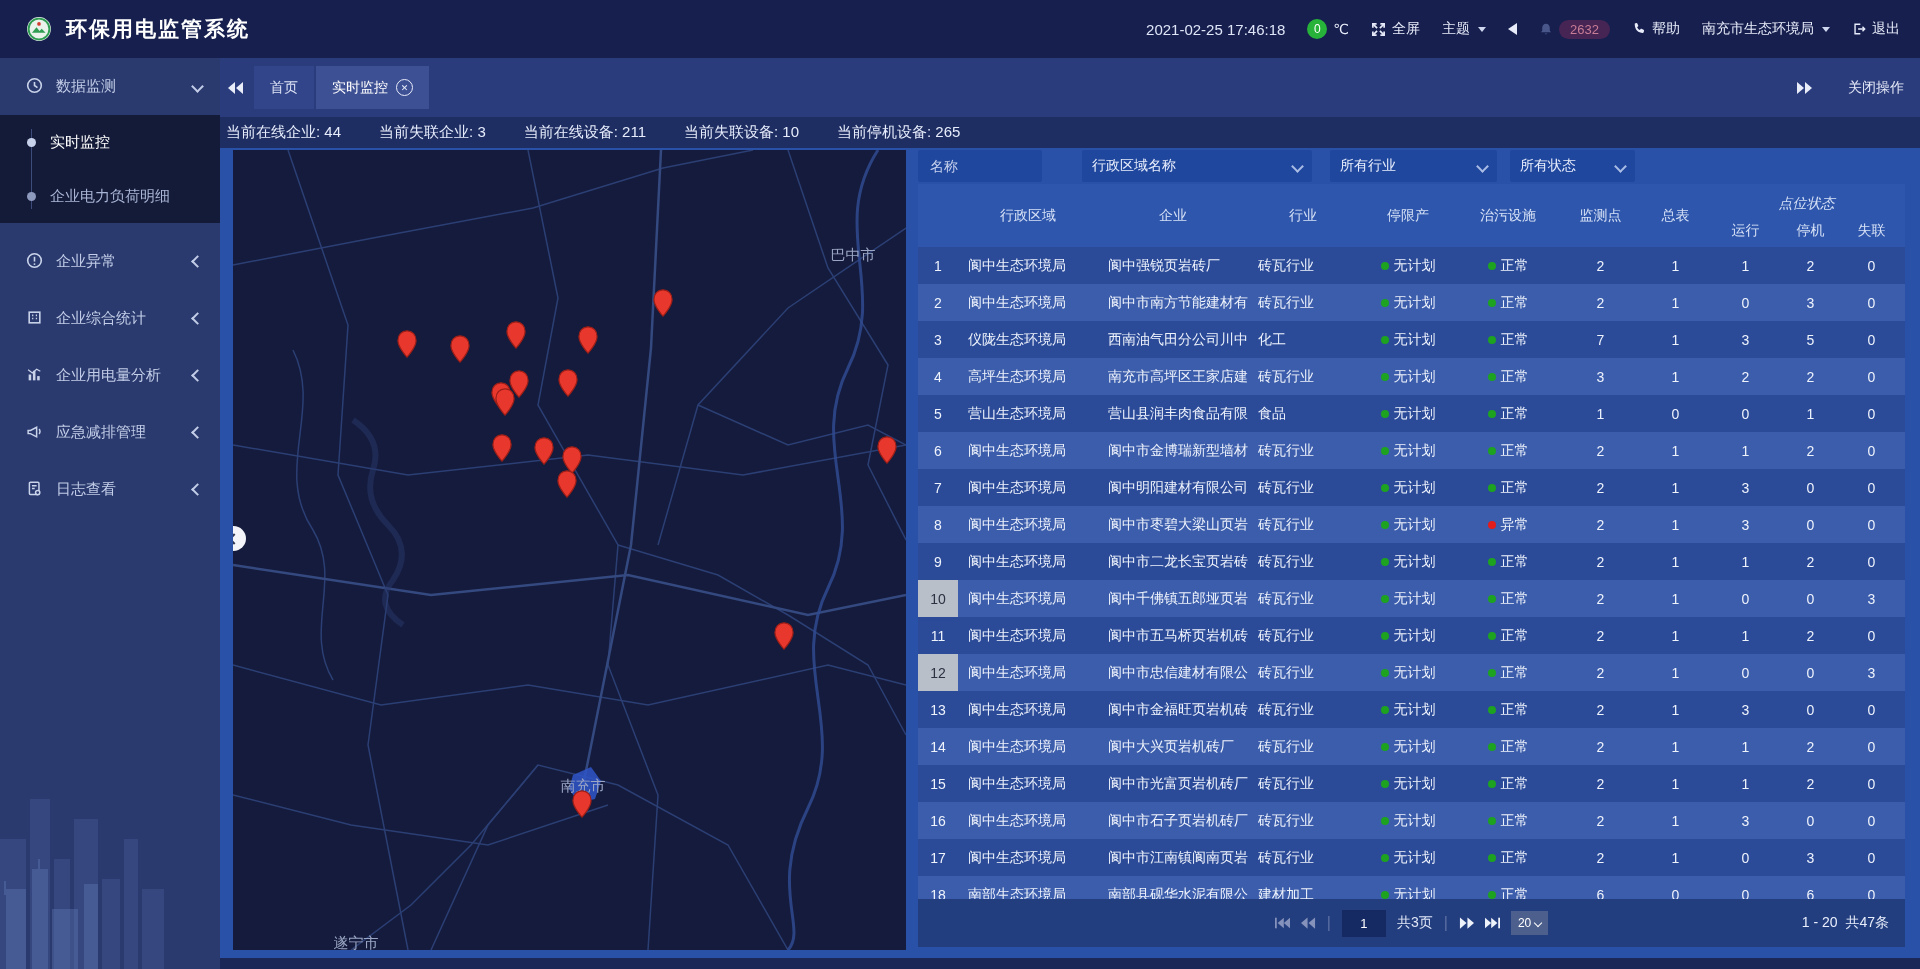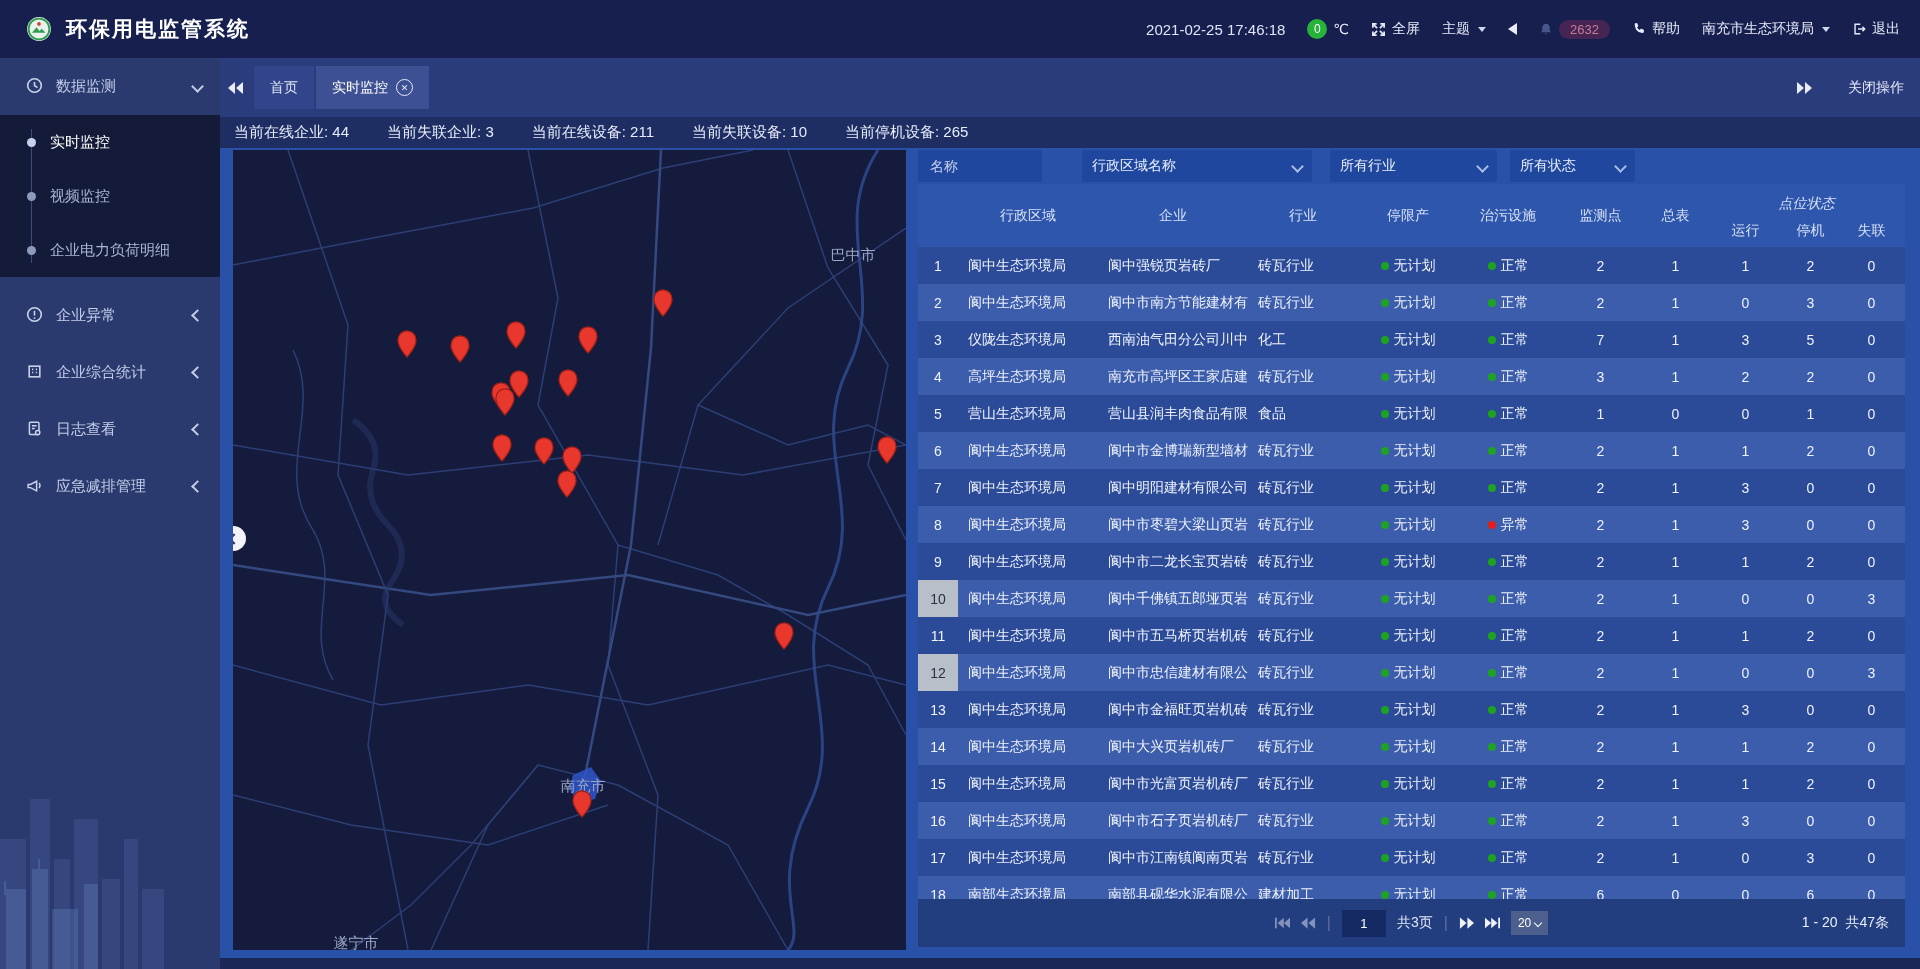--- a/index.html
+++ b/index.html
@@ -35,21 +35,21 @@
 
   
   .tabbar{position:absolute;left:220px;top:58px;right:0;height:59px;background:#2b3c7d;display:flex;align-items:center;z-index:10;}
   .tab-scroll{color:#e8edf8;margin:0 10px 0 8px;display:flex;align-items:center;cursor:pointer;}
   .tab{height:43px;display:flex;align-items:center;padding:0 16px;color:#dde3f5;font-size:14px;gap:8px;background:#33458a;margin-right:2px;cursor:pointer;}
   .tab.active{background:#3e5094;color:#fff;}
   .tab-close{width:15px;height:15px;border:1px solid #e8ecfa;border-radius:50%;font-size:9px;display:flex;align-items:center;justify-content:center;color:#e8ecfa;}
   .tab-right{margin-left:auto;display:flex;align-items:center;gap:26px;padding-right:16px;color:#e6eaf8;font-size:14px;}
 
   
-  .statsbar{position:absolute;left:220px;top:117px;right:0;height:31px;background:#1e2d62;display:flex;align-items:center;gap:38px;padding-left:14px;color:#e6ecfb;font-size:15px;z-index:10;}
+  .statsbar{position:absolute;left:220px;top:117px;right:0;height:31px;background:#1e2d62;display:flex;align-items:center;gap:38px;padding-left:6px;color:#e6ecfb;font-size:15px;z-index:10;}
   .stat{white-space:nowrap;}
 
   
   .map{position:absolute;left:233px;top:150px;width:673px;height:800px;background:#151b3c;overflow:hidden;}
   .city-label{position:absolute;color:#9aa6c4;font-size:15px;white-space:nowrap;transform:translate(-50%,-50%);}
   .pin{position:absolute;width:20px;height:28px;}
   .collapse-btn{position:absolute;left:-12px;top:376px;width:25px;height:25px;border-radius:50%;background:#f2f4f9;border:none;display:flex;align-items:center;justify-content:center;color:#2a3350;cursor:pointer;z-index:5;}
   .collapse-btn .chev{width:6px;height:6px;border-color:#2a3350;}
 
   
@@ -170,24 +170,20 @@
           <span class="chev down"></span>
         </div>
         <div class="sb-sub">
           <div class="sb-line"></div>
           <div class="sb-child active">
             <span class="dot"></span>
             <span>实时监控</span>
           </div>
           <div class="sb-child">
             <span class="dot"></span>
-            <span>视频监控</span>
-          </div>
-          <div class="sb-child">
-            <span class="dot"></span>
             <span>企业电力负荷明细</span>
           </div>
         </div>
         <div class="sb-spacer"></div>
         <div class="sb-group">
           <span><svg width="17" height="17" viewBox="0 0 16 16" fill="none" stroke="#c9d3ea" stroke-width="1.5">
               <circle cx="8" cy="8" r="6.4"></circle>
               <path d="M8 4.5V9"></path>
               <circle cx="8" cy="11.4" r="0.9" fill="#c9d3ea" stroke="none"></circle>
             </svg></span>
@@ -196,34 +192,44 @@
         </div>
         <div class="sb-group">
           <span><svg width="17" height="17" viewBox="0 0 16 16" fill="none" stroke="#c9d3ea" stroke-width="1.5">
               <rect x="3" y="3" width="10" height="10"></rect>
               <path d="M5.7 6h1.2M9.2 6h1.2M5.7 9h1.2M9.2 9h1.2"></path>
             </svg></span>
           <span>企业综合统计</span>
           <span class="chev left"></span>
         </div>
         <div class="sb-group">
+          <span><svg width="17" height="17" viewBox="0 0 16 16" fill="#c9d3ea">
+              <rect x="2.5" y="8" width="2.4" height="5.5"></rect>
+              <rect x="6.5" y="4.5" width="2.4" height="9"></rect>
+              <rect x="10.5" y="9.5" width="2.4" height="4"></rect>
+              <path d="M2 3.5 6 6.5 10 3 13.5 5" stroke="#c9d3ea" stroke-width="1.2" fill="none"></path>
+            </svg></span>
+          <span>企业用电量分析</span>
+          <span class="chev left"></span>
+        </div>
+        <div class="sb-group">
+          <span><svg width="17" height="17" viewBox="0 0 16 16" fill="none" stroke="#c9d3ea" stroke-width="1.4">
+              <path d="M2 7v3h2.2L10 13V4L4.2 7H2Z"></path>
+              <path d="M12.2 5.8c1.3 1 1.3 3.4 0 4.4"></path>
+            </svg></span>
+          <span>应急减排管理</span>
+          <span class="chev left"></span>
+        </div>
+        <div class="sb-group">
           <span><svg width="17" height="17" viewBox="0 0 16 16" fill="none" stroke="#c9d3ea" stroke-width="1.4">
               <rect x="3.2" y="2.2" width="9" height="11.5" rx="1"></rect>
               <path d="M5.6 5.5h4.4M5.6 8h2.6"></path>
               <circle cx="11" cy="11.8" r="2" fill="#2a3a6e"></circle>
             </svg></span>
           <span>日志查看</span>
-          <span class="chev left"></span>
-        </div>
-        <div class="sb-group">
-          <span><svg width="17" height="17" viewBox="0 0 16 16" fill="none" stroke="#c9d3ea" stroke-width="1.4">
-              <path d="M2 7v3h2.2L10 13V4L4.2 7H2Z"></path>
-              <path d="M12.2 5.8c1.3 1 1.3 3.4 0 4.4"></path>
-            </svg></span>
-          <span>应急减排管理</span>
           <span class="chev left"></span>
         </div>
       </div>
     <svg class="skyline" width="220" height="250" viewBox="0 0 220 250">
       <g fill="#6f8fd0" opacity="0.16">
         <rect x="0" y="120" width="26" height="130"></rect>
           <rect x="30" y="80" width="20" height="170"></rect>
         <rect x="54" y="140" width="16" height="110"></rect>
           <rect x="74" y="100" width="24" height="150"></rect>
         <rect x="102" y="160" width="18" height="90"></rect>

